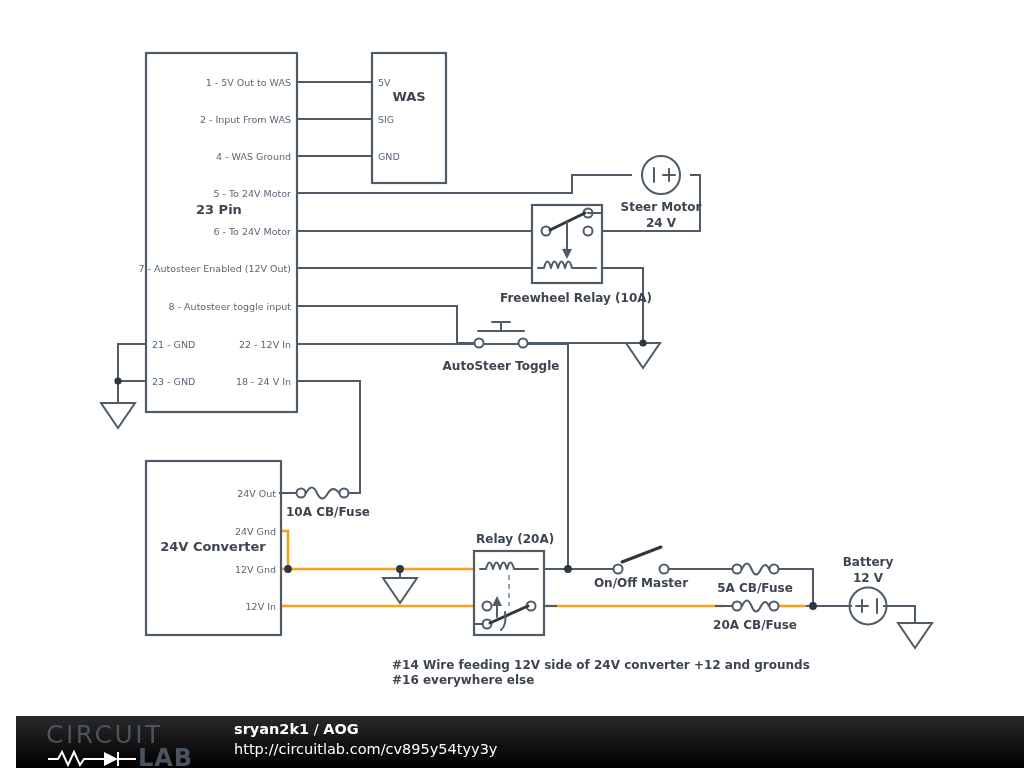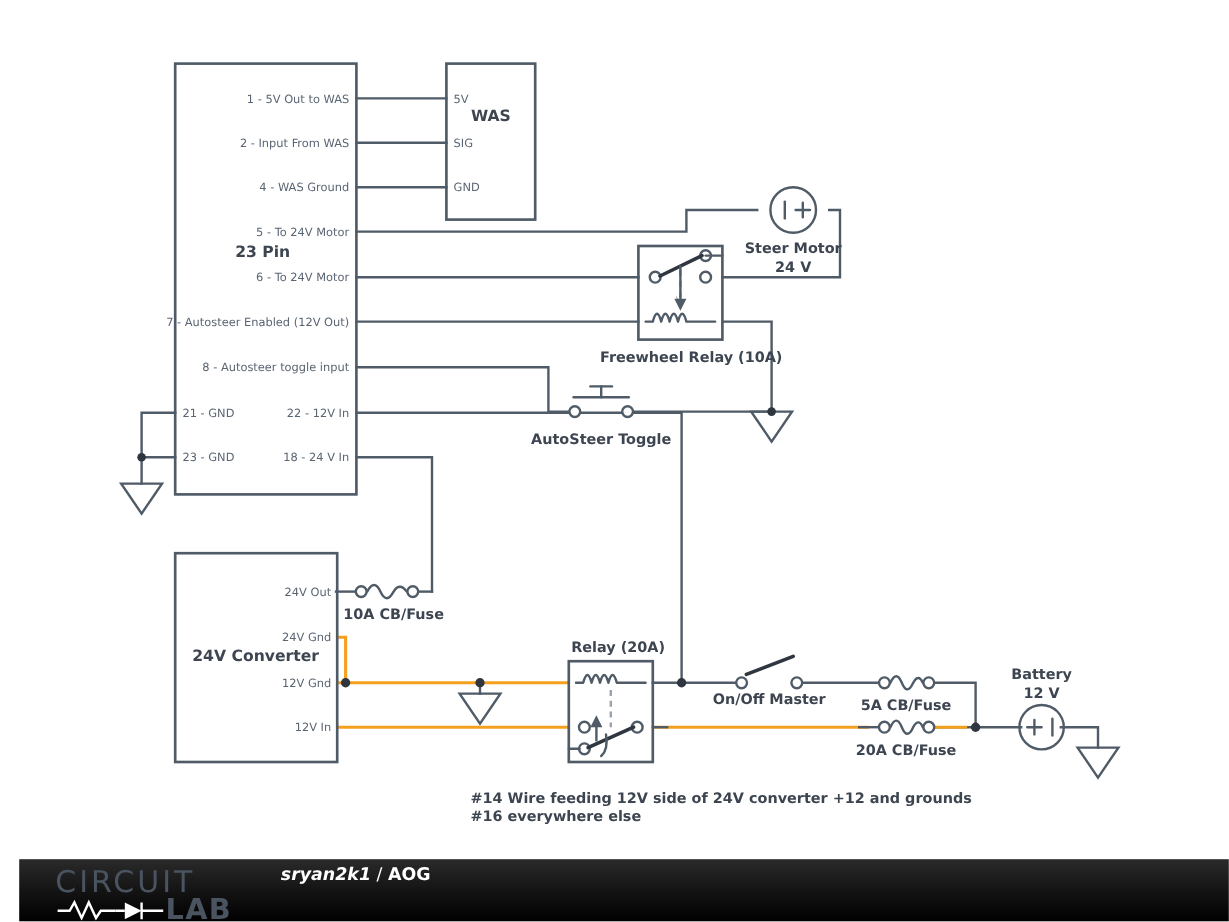--- a/index.html
+++ b/index.html
@@ -20,21 +20,21 @@
   .pinlbl{font-size:9.5px;fill:#5a6573;}
   .blocklbl{font-size:13px;font-weight:bold;fill:#3d4550;}
   .complbl{font-size:12px;font-weight:bold;fill:#3d4550;}
   .note{font-size:12px;font-weight:bold;fill:#3d4550;}
   
   #footer{position:absolute;left:16px;bottom:0;width:1024px;height:52px;
           background:linear-gradient(180deg,#2a2a2a 0%,#141414 50%,#000 100%);}
   #footer .logo{position:absolute;left:30px;top:3px;width:170px;height:48px;}
   #footer .meta{position:absolute;left:218px;top:4px;color:#fff;}
   #footer .meta .l1{font-size:14.5px;line-height:19px;}
-  #footer .meta .l1 .user{font-style:italic;font-weight:bold;}
+  #footer .meta .l1 .user{font-weight:bold;}
   #footer .meta .l1 .sep{font-style:normal;font-weight:normal;}
   #footer .meta .l1 .proj{font-weight:bold;text-align:right;}
   #footer .meta .l2{font-size:14.5px;line-height:20px;}
 </style>
 </head>
 <body>
 
 <div id="stage">
 
   <svg class="sheet" viewBox="0 0 1024 768">
@@ -250,16 +250,17 @@
         <path d="M2 40 H12 L16 33 L22 46 L28 33 L34 46 L38 40 H50"></path>
         <path d="M50 40 H58"></path>
         <polygon points="58,33 58,47 72,40" fill="#ffffff" stroke="none"></polygon>
         <path d="M72 33 V47"></path>
         <path d="M72 40 H90"></path>
       </g>
       <text x="92" y="47" fill="#ffffff" font-size="24" font-weight="bold" letter-spacing="1" font-family="'DejaVu Sans','Liberation Sans',sans-serif">LAB</text>
     </svg>
     <div class="meta">
       <div class="l1"><span class="user">sryan2k1</span><span class="sep"> / </span><span class="proj">AOG</span></div>
+      <div class="l2">http://circuitlab.com/cv895y54tyy3y</div>
     </div>
   </div>
 
 </div>
 
 </body></html>

